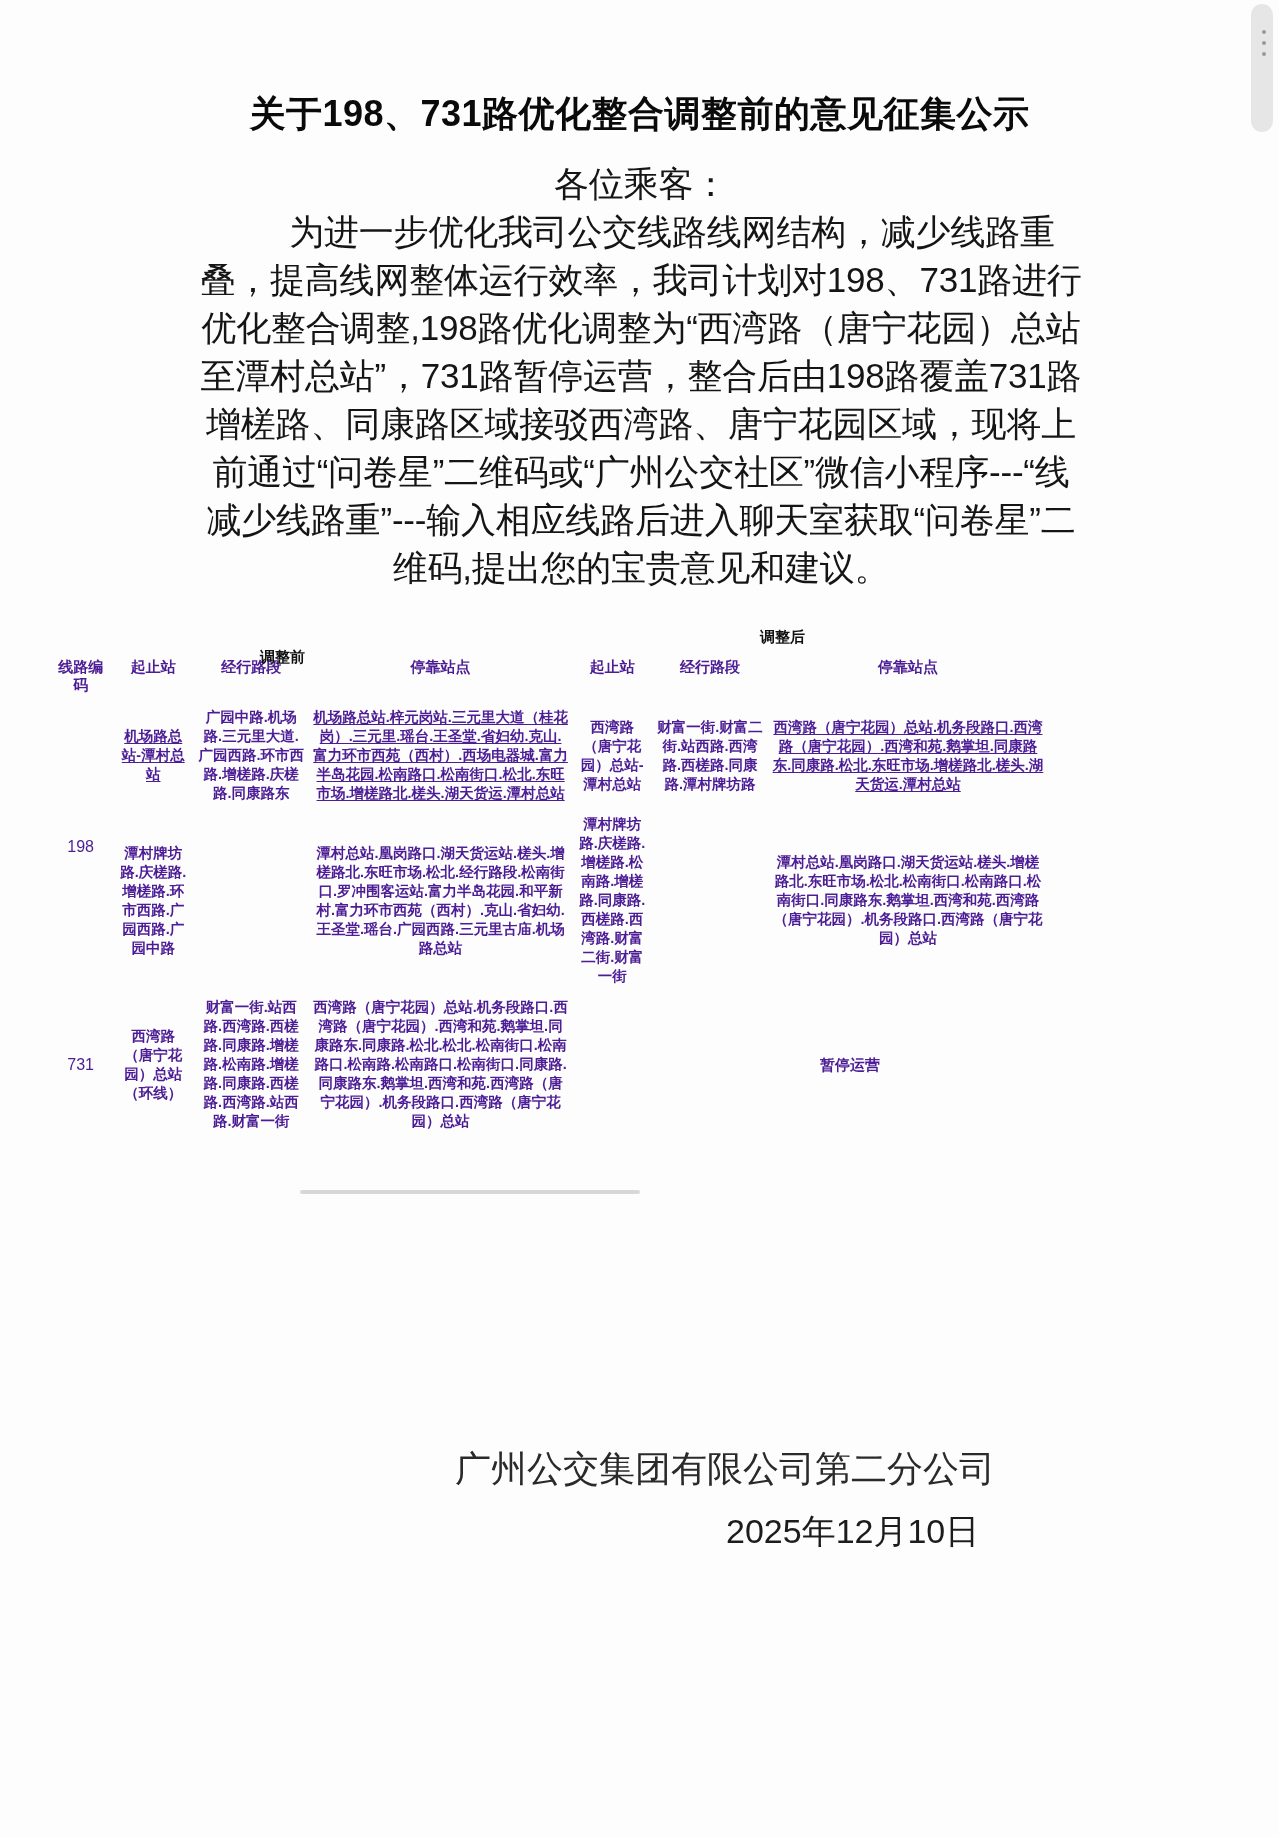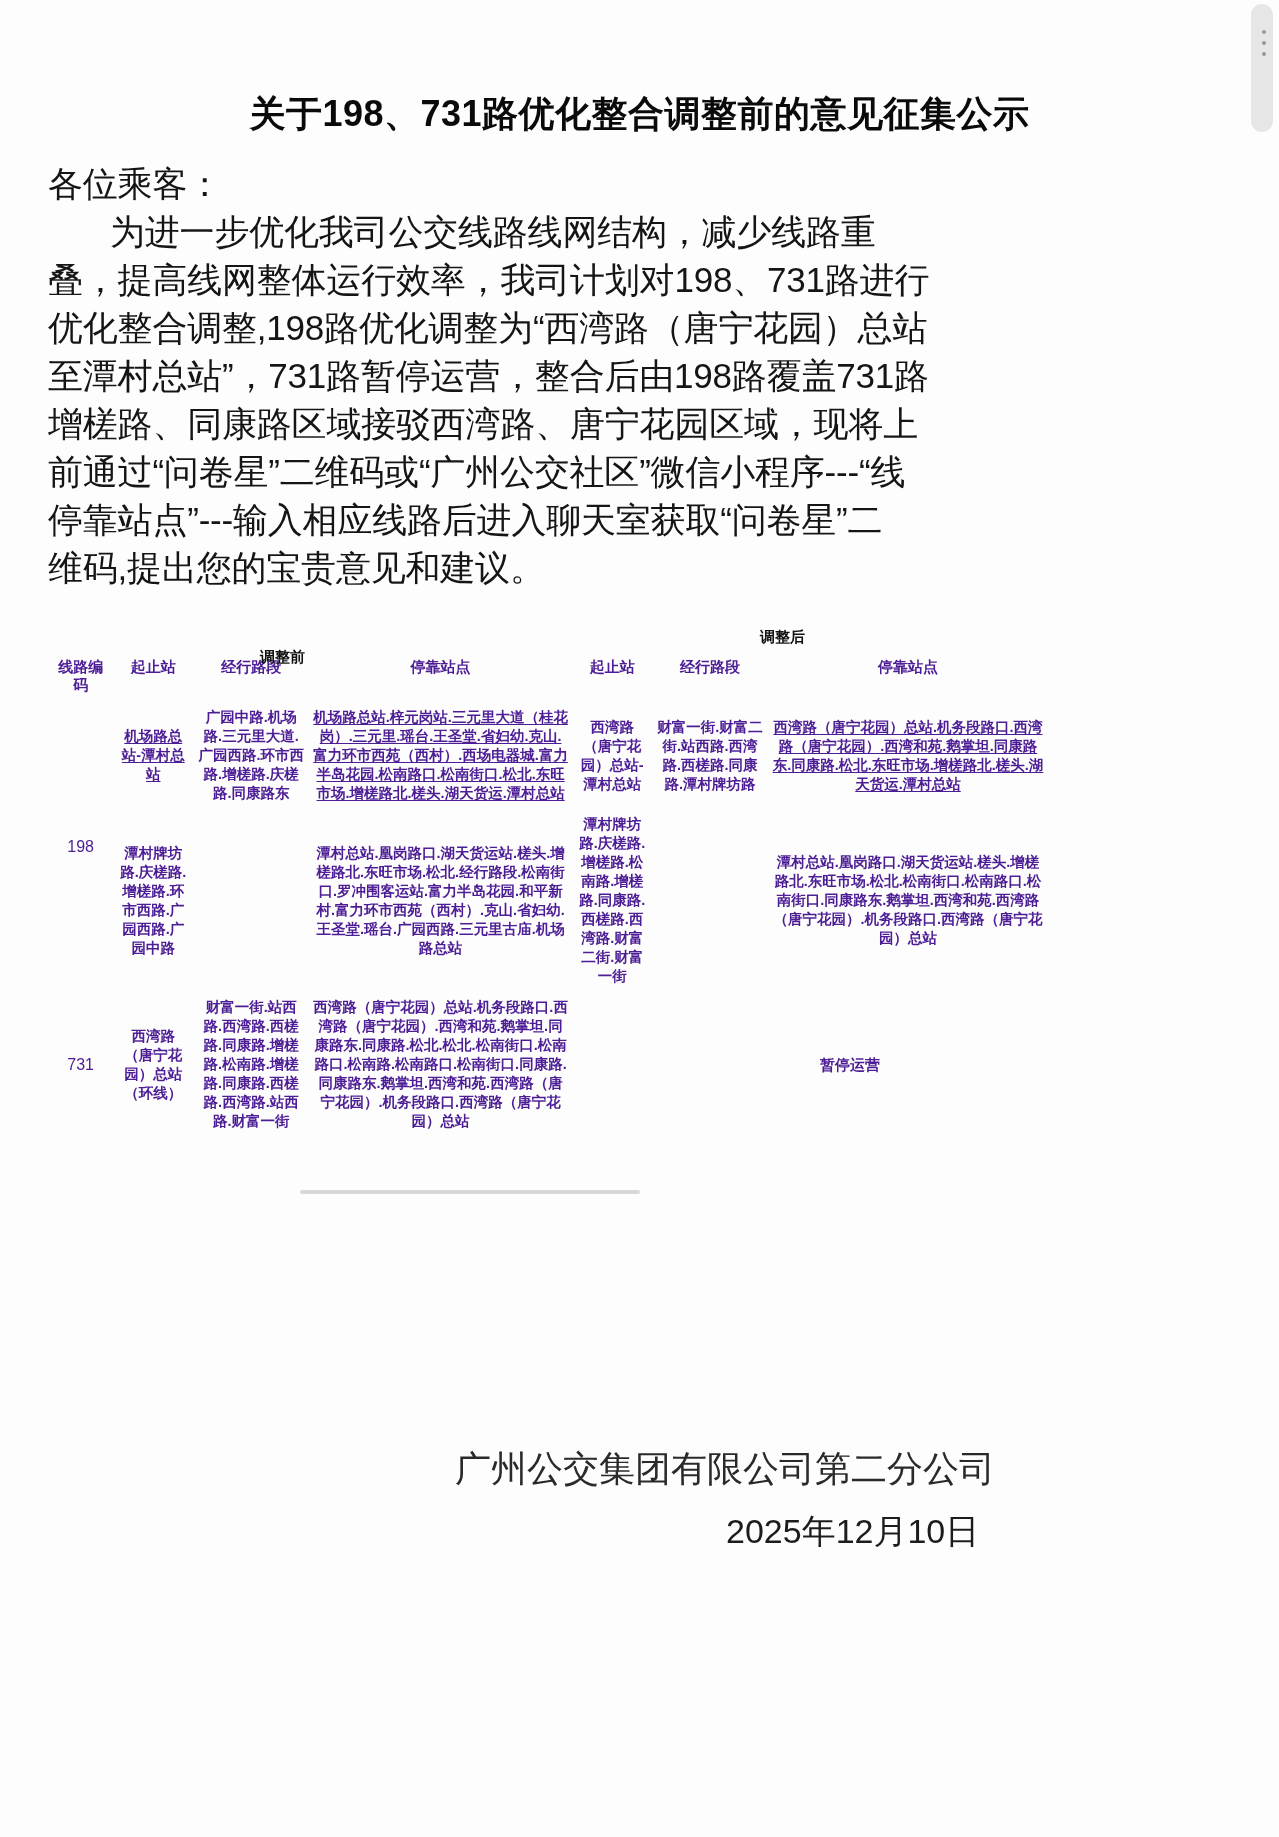--- a/index.html
+++ b/index.html
@@ -33,20 +33,21 @@
     color:#0a0a0a;
     font-family:"Liberation Sans","DejaVu Sans",sans-serif;
   }
 
   .body-text{
     position:absolute;left:48px;right:45px;top:160px;
     font-size:35px;line-height:48px;
     color:#151515;
     font-family:"Liberation Sans","DejaVu Sans",sans-serif;
     letter-spacing:-0.2px;
+    text-align:center;
   }
   .body-text p{margin:0;}
   .body-text .indent{text-indent:62px;}
 
   
   .tbl-wrap{
     position:absolute;left:48px;top:628px;width:1000px;
   }
   .group-head{
     position:relative;height:26px;
@@ -120,21 +121,21 @@
   <div class="title">关于198、731路优化整合调整前的意见征集公示</div>
 
   <div class="body-text">
     <p>各位乘客：</p>
     <p class="indent">为进一步优化我司公交线路线网结构，减少线路重</p>
     <p>叠，提高线网整体运行效率，我司计划对198、731路进行</p>
     <p>优化整合调整,198路优化调整为“西湾路（唐宁花园）总站</p>
     <p>至潭村总站”，731路暂停运营，整合后由198路覆盖731路</p>
     <p>增槎路、同康路区域接驳西湾路、唐宁花园区域，现将上</p>
     <p>前通过“问卷星”二维码或“广州公交社区”微信小程序---“线</p>
-    <p>停靠站点”---输入相应线路后进入聊天室获取“问卷星”二</p>
+    <p>减少线路重”---输入相应线路后进入聊天室获取“问卷星”二</p>
     <p>维码,提出您的宝贵意见和建议。</p>
   </div>
 
   <div class="tbl-wrap">
     <div class="group-head">
       <span class="gh-before">调整前</span>
       <span class="gh-after">调整后</span>
     </div>
 
     <table class="routes">

